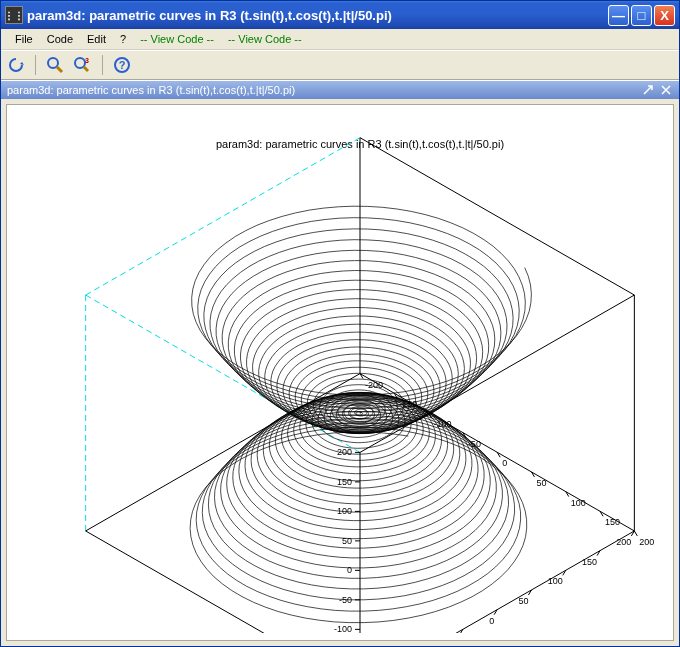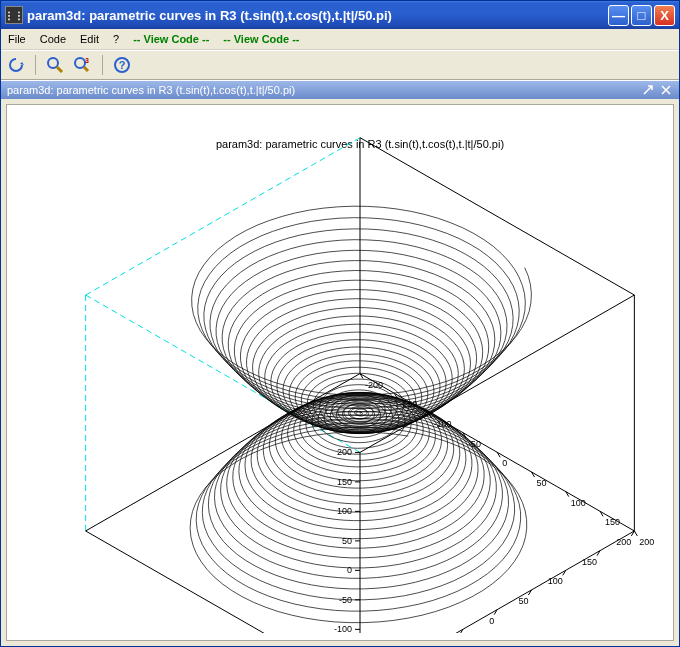--- a/index.html
+++ b/index.html
@@ -4,23 +4,23 @@
 <style>
 html,body{margin:0;padding:0;height:100%;font-family:"Tahoma","Segoe UI",Arial,sans-serif;font-size:11px;background:#fff;}
 .window{width:680px;height:647px;box-sizing:border-box;border:1px solid #003399;background:#ece9d8;display:flex;flex-direction:column;}
 .titlebar{height:28px;background:linear-gradient(to bottom,#3b77dd 0%,#2a5fcf 8%,#2a5fcf 45%,#1f4db8 85%,#1a3fa0 100%);display:flex;align-items:center;color:#fff;font-weight:bold;font-size:13px;padding-left:4px;overflow:hidden;}
 .app-icon{width:16px;height:16px;margin-right:4px;display:flex;align-items:center;justify-content:center;background:#333;border:1px solid #888;font-size:10px;}
 .title-text{flex:1;white-space:nowrap;overflow:hidden;text-overflow:ellipsis;}
 .win-btns{display:flex;gap:2px;margin-right:4px;}
 .win-btn{width:21px;height:21px;border:1px solid #fff;border-radius:3px;display:flex;align-items:center;justify-content:center;color:#fff;font-weight:bold;box-sizing:border-box;}
 .min-btn,.max-btn{background:linear-gradient(to bottom,#5a8ff0,#2a5fcf);}
 .close-btn{background:linear-gradient(to bottom,#f08050,#d83020);}
-.menubar{height:20px;background:#ece9d8;display:flex;align-items:center;padding:0 1px;gap:2px;border-bottom:1px solid #d4d0c8;}
+.menubar{height:20px;background:#ece9d8;display:flex;align-items:center;padding:0 8px;gap:2px;border-bottom:1px solid #d4d0c8;}
 .menu-item{padding:2px 6px;cursor:default;}
-.menu-item.green{color:#008000;font-weight:bold;}
+.menu-item.green{color:#008000;}
 .toolbar{height:28px;background:#ece9d8;border-top:1px solid #fff;border-bottom:1px solid #aca899;display:flex;align-items:center;padding:0 4px;gap:6px;}
 .tb-btn{width:22px;height:22px;display:flex;align-items:center;justify-content:center;}
 .tb-sep{width:1px;height:20px;background:#aca899;margin:0 2px;}
 .subheader{height:18px;background:linear-gradient(to bottom,#9db8e8,#6a8acb);color:#fff;display:flex;align-items:center;padding:0 6px;font-size:11px;border-top:1px solid #fff;}
 .subheader .spacer{flex:1;}
 .sh-icon{width:14px;height:14px;margin-left:4px;display:flex;align-items:center;justify-content:center;}
 .canvas-wrap{flex:1;background:#fff;margin:5px;border:1px solid #aca899;display:flex;align-items:center;justify-content:center;}
 svg{display:block;}
 .chart-title{font-size:11px;font-family:Arial,sans-serif;}
 .tick-label{font-size:9px;font-family:Arial,sans-serif;}

